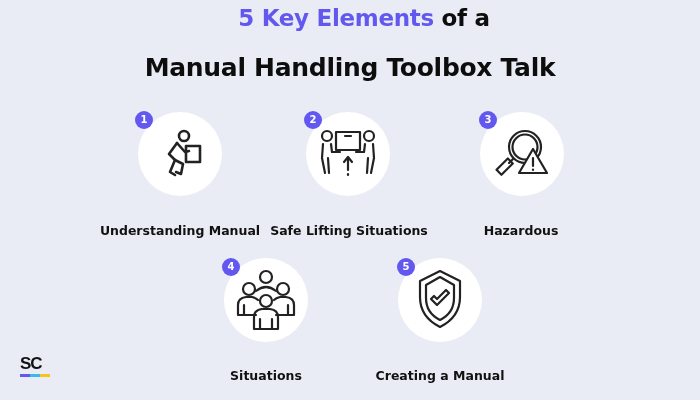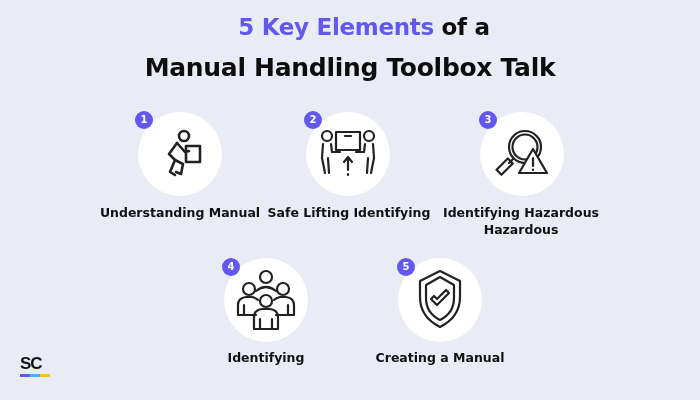--- a/index.html
+++ b/index.html
@@ -12,21 +12,21 @@
     }
     .title {
       position: absolute;
       left: 0; width: 700px;
       text-align: center;
       font-family: "DejaVu Sans", sans-serif;
       font-weight: bold;
       color: #0d0d0d;
       letter-spacing: -0.3px;
     }
-    .title-line1 { top: 14px; font-size: 23px; padding-left: 28px; }
+    .title-line1 { top: 5px; font-size: 23px; padding-left: 28px; }
     .title-line2 { top: 53px; font-size: 25px; }
     .accent { color: #6258f0; }
     .circle {
       position: absolute;
       width: 84px; height: 84px;
       border-radius: 50%;
       background: #ffffff;
     }
     .badge {
       position: absolute;
@@ -43,20 +43,21 @@
     .icon { position: absolute; }
     .label {
       position: absolute;
       width: 200px;
       text-align: center;
       font-size: 12.5px;
       font-weight: bold;
       color: #111;
       line-height: 17px;
       font-family: "DejaVu Sans", sans-serif;
+      margin-top: 18px;
     }
     .logo {
       position: absolute;
       left: 20px; top: 355px;
       width: 30px; height: 28px;
     }
     .logo-text {
       font-family: Liberation Sans, sans-serif;
       font-weight: bold;
       font-size: 17px;
@@ -96,58 +97,57 @@
     <circle cx="7" cy="8" r="5"></circle>
     <circle cx="49" cy="8" r="5"></circle>
     <rect x="16" y="4" width="24" height="18"></rect>
     <path d="M25 8 h6"></path>
     <path d="M3 16 L2 30 L5 45 M11 16 L12 24 L20 24 M8 30 L9 45"></path>
     <path d="M53 16 L54 30 L51 45 M45 16 L44 24 L36 24 M48 30 L47 45"></path>
     <path d="M28 42 V30 M24 34 L28 29 L32 34"></path>
     <path d="M28 46 v1"></path>
   </svg>
   <div class="label" style="left:249px; top:204px;">
-    <div>Safe Lifting Identifying</div>
+    <div>Safe Lifting Situations</div>
   </div>
 </div>
 
 <div>
   <div class="circle" style="left:480px; top:112px;"></div>
   <div class="badge" style="left:479px; top:111px;">3</div>
   <svg class="icon" style="left:495px; top:127px;" width="56" height="54" viewBox="0 0 56 54" fill="none" stroke="#222" stroke-width="2.2" stroke-linecap="round" stroke-linejoin="round">
     <circle cx="30" cy="20" r="16"></circle>
     <circle cx="30" cy="20" r="12.5"></circle>
     <path d="M18 32 L14 36"></path>
     <rect x="2" y="36" width="16" height="7" transform="rotate(-45 10 40)"></rect>
     <path d="M38 22 L52 46 H24 Z" fill="#fff"></path>
     <path d="M38 31 V39"></path>
     <path d="M38 42.5 v0.5"></path>
   </svg>
   <div class="label" style="left:421px; top:204px;">
-    <div>Identifying Hazardous</div>
     <div>Hazardous</div>
   </div>
 </div>
 
 <div>
   <div class="circle" style="left:224px; top:258px;"></div>
   <div class="badge" style="left:222px; top:258px;">4</div>
   <svg class="icon" style="left:236px; top:269px;" width="60" height="62" viewBox="0 0 60 62" fill="none" stroke="#222" stroke-width="2.2" stroke-linecap="round" stroke-linejoin="round">
     <circle cx="30" cy="8" r="6"></circle>
     <circle cx="13" cy="20" r="6"></circle>
     <circle cx="47" cy="20" r="6"></circle>
     <circle cx="30" cy="32" r="6"></circle>
     <path d="M20 22 Q30 14 40 22"></path>
     <path d="M2 46 V36 Q2 29 10 28 L16 28 Q20 29 22 31 M2 46 H20 M8 36 V46"></path>
     <path d="M58 46 V36 Q58 29 50 28 L44 28 Q40 29 38 31 M58 46 H40 M52 36 V46"></path>
     <path d="M18 60 V48 Q18 41 26 40 L34 40 Q42 41 42 48 V60 Z"></path>
     <path d="M24 50 V60 M36 50 V60"></path>
   </svg>
   <div class="label" style="left:166px; top:349px;">
-    <div>Identifying</div>
+    <div>Situations</div>
   </div>
 </div>
 
 <div>
   <div class="circle" style="left:398px; top:258px;"></div>
   <div class="badge" style="left:397px; top:258px;">5</div>
   <svg class="icon" style="left:416px; top:269px;" width="48" height="60" viewBox="0 0 48 60" fill="none" stroke="#222" stroke-width="2.2" stroke-linecap="round" stroke-linejoin="round">
     <path d="M24 2 L44 12 V28 Q44 48 24 58 Q4 48 4 28 V12 Z"></path>
     <path d="M24 8 L38 16 V29 Q38 44 24 51 Q10 44 10 29 V16 Z"></path>
     <path d="M15 30 L21 36 L33 24 L30 21 L21 30 L18 27 Z"></path>

